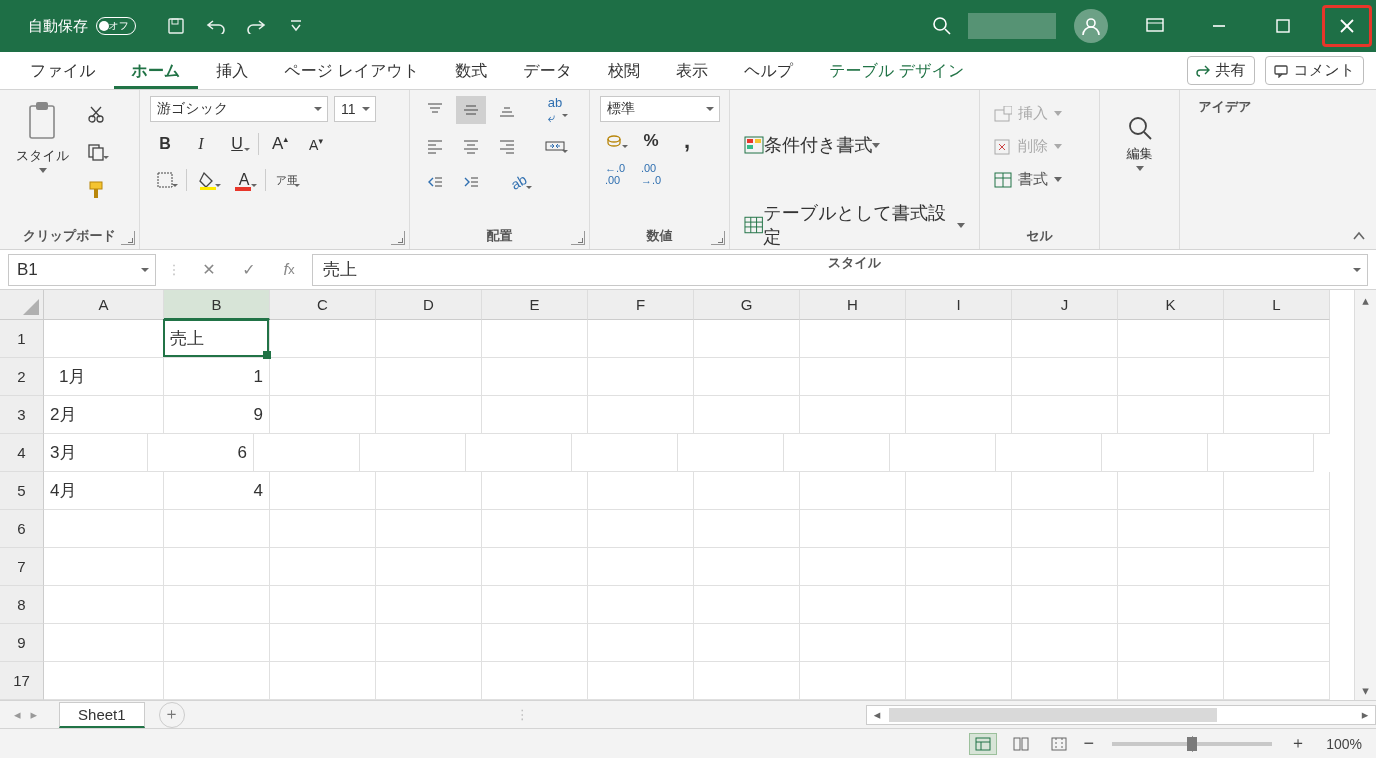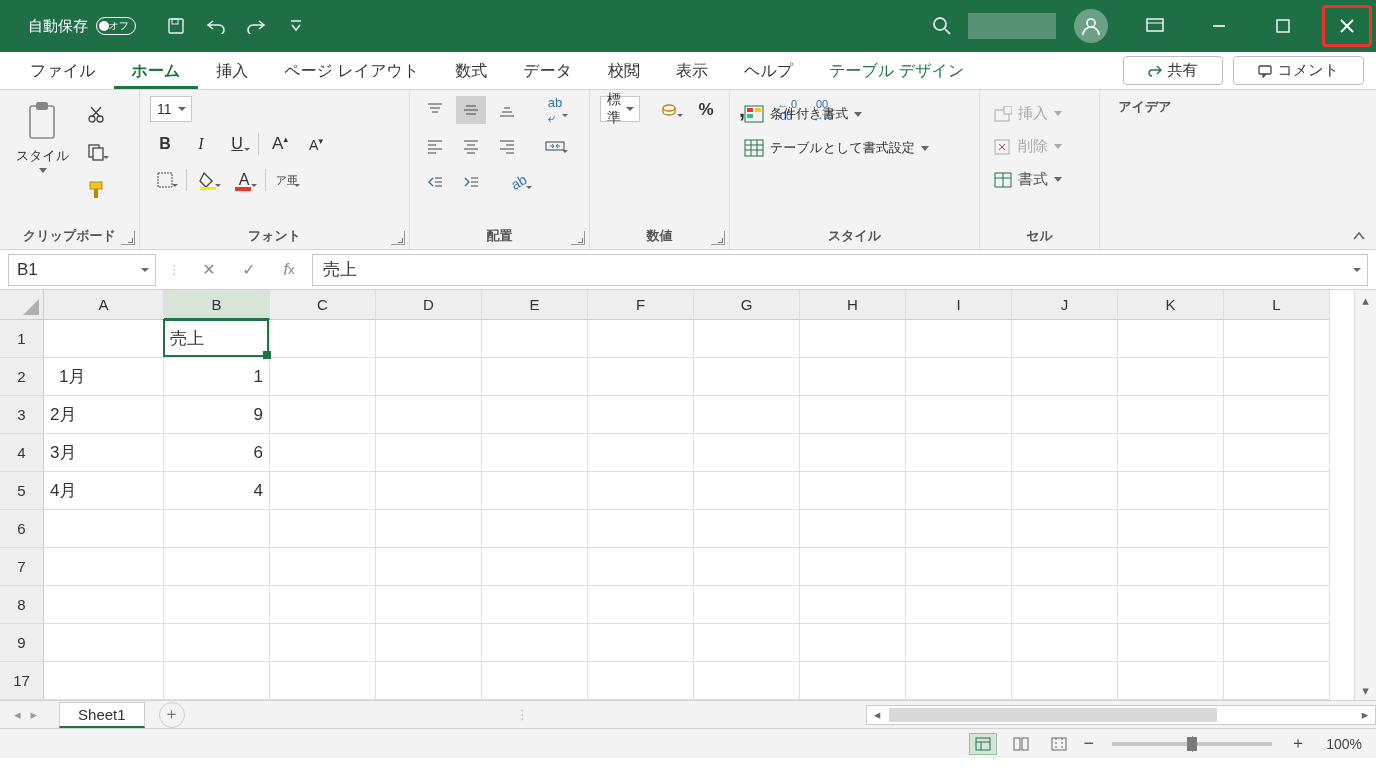--- a/index.html
+++ b/index.html
@@ -17,21 +17,21 @@
 .search-btn { width:40px; height:32px; display:flex; align-items:center; justify-content:center; cursor:pointer; }
 .search-box { width:88px; height:26px; background:rgba(255,255,255,.25); }
 .acct { width:34px; height:34px; border-radius:50%; background:rgba(255,255,255,.35); display:flex; align-items:center; justify-content:center; margin:0 12px; }
 .winbtn { width:58px; height:52px; display:flex; align-items:center; justify-content:center; cursor:pointer; }
 .winbtn.close { border:3px solid #e8362a; border-radius:4px; width:50px; height:42px; margin:0 4px; }
 .tabbar { height:38px; background:#fff; border-bottom:1px solid #d4d4d4; display:flex; align-items:flex-end; padding:0 12px; }
 .tab { padding:8px 18px 7px; font-size:16px; color:#333; cursor:pointer; }
 .tab.active { color:#217346; font-weight:600; border-bottom:3px solid #217346; padding-bottom:4px; }
 .tab.design { color:#217346; }
 .tab-right { margin-left:auto; display:flex; gap:10px; padding-bottom:4px; }
-.pill { border:1px solid #bdbdbd; border-radius:4px; padding:4px 24px; font-size:15px; display:flex; align-items:center; gap:6px; cursor:pointer; }
+.pill { border:1px solid #bdbdbd; border-radius:4px; padding:4px 8px; font-size:15px; display:flex; align-items:center; gap:6px; cursor:pointer; }
 .ribbon { height:160px; background:#f3f3f3; border-bottom:1px solid #d4d4d4; display:flex; position:relative; }
 .rgroup { border-right:1px solid #dcdcdc; padding:6px 10px 2px; display:flex; flex-direction:column; justify-content:space-between; position:relative; }
 .rgroup-label { text-align:center; font-size:13px; color:#555; padding:2px 0;font-weight:bold; }
 .dlaunch { position:absolute; right:4px; bottom:4px; width:14px; height:14px; border:1px solid #999; border-top:none; border-left:none; cursor:pointer; }
 .dlaunch::after{content:"";position:absolute;right:1px;bottom:1px;width:4px;height:4px;border-right:1px solid #777;border-bottom:1px solid #777;}
 .big-btn { display:flex; flex-direction:column; align-items:center; gap:3px; padding:4px 6px; font-size:13px; cursor:pointer; }
 .row { display:flex; align-items:center; gap:6px; }
 .sel { border:1px solid #c8c8c8; background:#fff; height:26px; font-size:14px; padding:0 18px 0 6px; position:relative; cursor:pointer; display:flex; align-items:center; }
 .sel::after { content:""; position:absolute; right:5px; top:50%; margin-top:-2px; border:4px solid transparent; border-top-color:#666; }
 .ribbtn { width:30px; height:28px; display:flex; align-items:center; justify-content:center; cursor:pointer; position:relative; }
@@ -70,21 +70,21 @@
 .hscroll .harr{width:20px;text-align:center;color:#666;cursor:pointer;}
 .hscroll .htrack{flex:1;position:relative;height:100%;}
 .hscroll .hthumb{position:absolute;left:2px;top:2px;bottom:2px;width:70%;background:#d9d9d9;}
 .statusbar { height:30px; background:#f3f3f3; border-top:1px solid #d4d4d4; display:flex; align-items:center; justify-content:flex-end; padding:0 14px; gap:10px; font-size:14px; color:#444;}
 .view-btn { width:28px; height:22px; border:1px solid transparent; display:flex; align-items:center; justify-content:center; cursor:pointer;}
 .view-btn.active{ background:#d7e4d7; border-color:#9cc09c;}
 .zoom-slider{ width:160px; height:4px; background:#c8c8c8; position:relative; margin:0 8px;}
 .zoom-slider::before{content:"";position:absolute;left:50%;top:-6px;width:1px;height:16px;background:#999;}
 .zoom-thumb{position:absolute;left:50%;top:-5px;width:10px;height:14px;background:#7a7a7a;transform:translateX(-50%);}
 svg{display:block;}
-.stylelink{ display:flex; align-items:center; gap:6px; padding:3px 4px; font-size:13px; cursor:pointer;}
+.stylelink{ display:flex; align-items:center; gap:0; padding:3px 4px; font-size:18px; cursor:pointer;margin-top:28px;}
 .cellgrp{display:flex;align-items:center;gap:6px;padding:2px 4px;font-size:15px;color:#555;cursor:pointer;}
 .cellgrp.dim{color:#aaa;}
 </style>
 </head>
 <body>
 
 <div class="titlebar">
   <div class="autosave">
     <span>自動保存</span>
     <span class="toggle">
@@ -219,20 +219,23 @@
           </span>
       </div>
     </div>
     <div class="rgroup-label">クリップボード</div>
     <div class="dlaunch"></div>
   </div>
 
   <div class="rgroup" style="width:270px">
     <div style="display:flex;flex-direction:column;gap:8px;">
       <div class="row">
+        <div class="sel" style="width:178px">
+            <span>游ゴシック</span>
+          </div>
         <div class="sel" style="width:42px">
             <span>11</span>
           </div>
       </div>
       <div class="row">
         <span class="ribbtn">
             <b style="font-size:16px">B</b>
           </span>
         <span class="ribbtn">
             <i style="font-size:16px;font-family:serif">I</i>
@@ -266,21 +269,20 @@
             <svg width="16" height="4" style="position:absolute;bottom:3px;left:6px">
               <rect width="16" height="4" fill="#e8362a"></rect>
             </svg>
           </span>
         <span style="width:1px;height:22px;background:#ccc"></span>
         <span class="ribbtn dd">
             <span style="font-size:11px;line-height:10px;text-align:center">ア亜</span>
           </span>
       </div>
     </div>
-    <div class="rgroup-label">フォント</div>
     <div class="dlaunch"></div>
   </div>
 
   <div class="rgroup" style="width:180px">
     <div style="display:flex;flex-direction:column;gap:8px;">
       <div class="row">
         <span class="ribbtn">
             <svg width="16" height="16">
               <line x1="1" y1="2" x2="15" y2="2" stroke="#444"></line>
               <line x1="3" y1="6" x2="13" y2="6" stroke="#444"></line>
@@ -360,21 +362,21 @@
         <span class="ribbtn dd">
             <span style="font-size:14px;transform:rotate(-30deg);display:inline-block;color:#2f6fb0">ab</span>
           </span>
       </div>
     </div>
     <div class="rgroup-label">配置</div>
     <div class="dlaunch"></div>
   </div>
 
   <div class="rgroup" style="width:140px">
-    <div style="display:flex;flex-direction:row;gap:15px;">
+    <div style="display:flex;flex-direction:column;gap:5px;">
       <div class="sel" style="width:120px">
           <span>標準</span>
         </div>
       <div class="row">
         <span class="ribbtn dd">
             <svg width="18" height="16" viewBox="0 0 18 16">
               <ellipse cx="8" cy="6" rx="6" ry="3" fill="none" stroke="#b8860b" stroke-width="1.3"></ellipse>
               <path d="M2 6 V10 A6 3 0 0 0 14 10 V6" fill="none" stroke="#b8860b" stroke-width="1.3"></path>
             </svg>
           </span>
@@ -460,20 +462,33 @@
           </svg>
           <span>書式</span>
           <svg width="8" height="5">
             <path d="M0 0 L4 5 L8 0" fill="#666"></path>
           </svg>
         </div>
     </div>
     <div class="rgroup-label">セル</div>
   </div>
 
+  <div class="rgroup" style="width:80px">
+    <div class="big-btn" style="margin-top:14px">
+      <svg width="28" height="28" viewBox="0 0 28 28">
+          <circle cx="12" cy="12" r="8" fill="none" stroke="#444" stroke-width="1.8"></circle>
+          <line x1="18" y1="18" x2="25" y2="25" stroke="#444" stroke-width="1.8"></line>
+        </svg>
+      <span>編集</span>
+      <svg width="8" height="5">
+          <path d="M0 0 L4 5 L8 0" fill="#666"></path>
+        </svg>
+    </div>
+    <div class="rgroup-label"></div>
+  </div>
 
   <div class="rgroup" style="width:90px;border-right:none">
     <div class="rgroup-label">アイデア</div>
   </div>
 
   <div class="collapse-rib">
       <svg width="14" height="10">
         <path d="M2 8 L7 2 L12 8" fill="none" stroke="#666" stroke-width="1.6"></path>
       </svg>
     </div>
@@ -563,21 +578,21 @@
           <div class="cell" style="width: 106px;"></div>
           <div class="cell" style="width: 106px;"></div>
           <div class="cell" style="width: 106px;"></div>
           <div class="cell" style="width: 106px;"></div>
           <div class="cell" style="width: 106px;"></div>
           <div class="cell" style="width: 106px;"></div>
           <div class="cell" style="width: 106px;"></div>
           <div class="cell" style="width: 106px;"></div>
         </div>
         <div class="cellrow">
-          <div class="cell" style="width: 120px;">3月</div>
+          <div class="cell" style="width: 104px;">3月</div>
           <div class="cell num" style="width: 106px;">6</div>
           <div class="cell" style="width: 106px;"></div>
           <div class="cell" style="width: 106px;"></div>
           <div class="cell" style="width: 106px;"></div>
           <div class="cell" style="width: 106px;"></div>
           <div class="cell" style="width: 106px;"></div>
           <div class="cell" style="width: 106px;"></div>
           <div class="cell" style="width: 106px;"></div>
           <div class="cell" style="width: 106px;"></div>
           <div class="cell" style="width: 106px;"></div>

